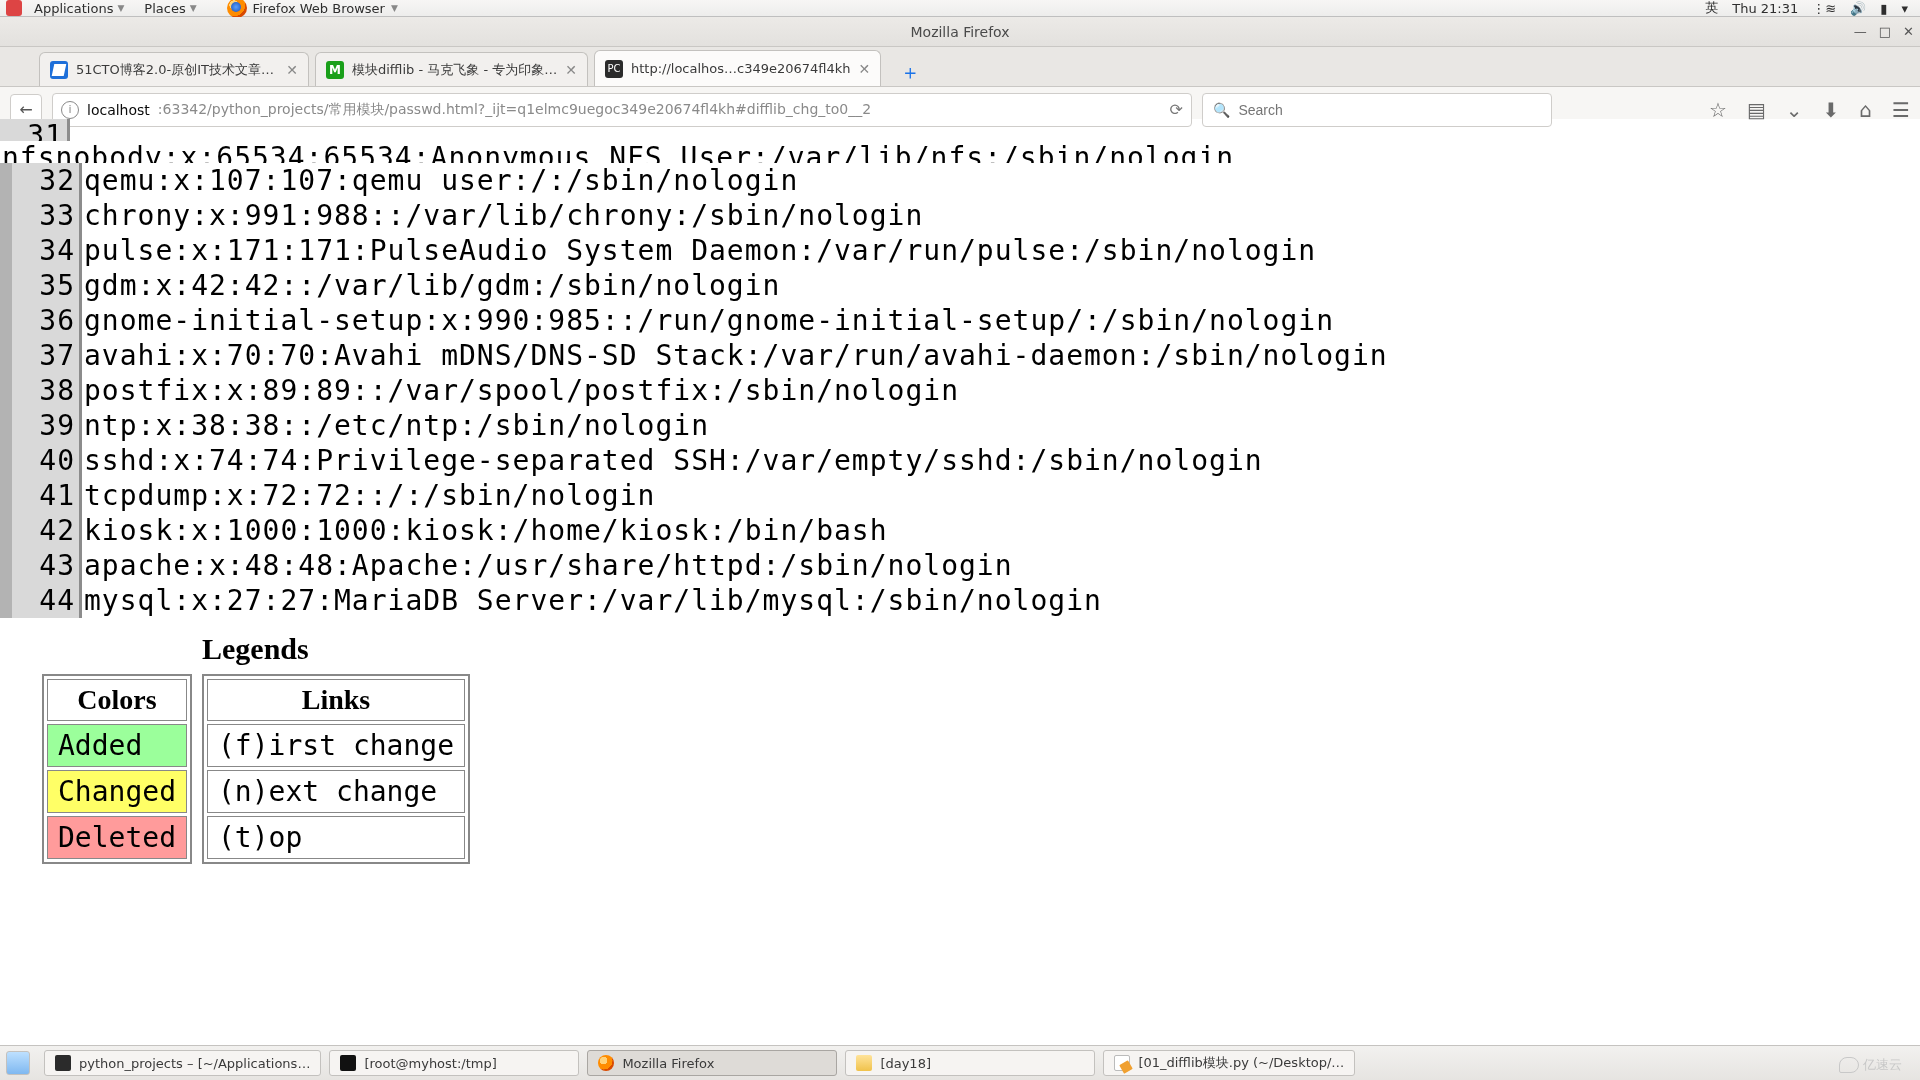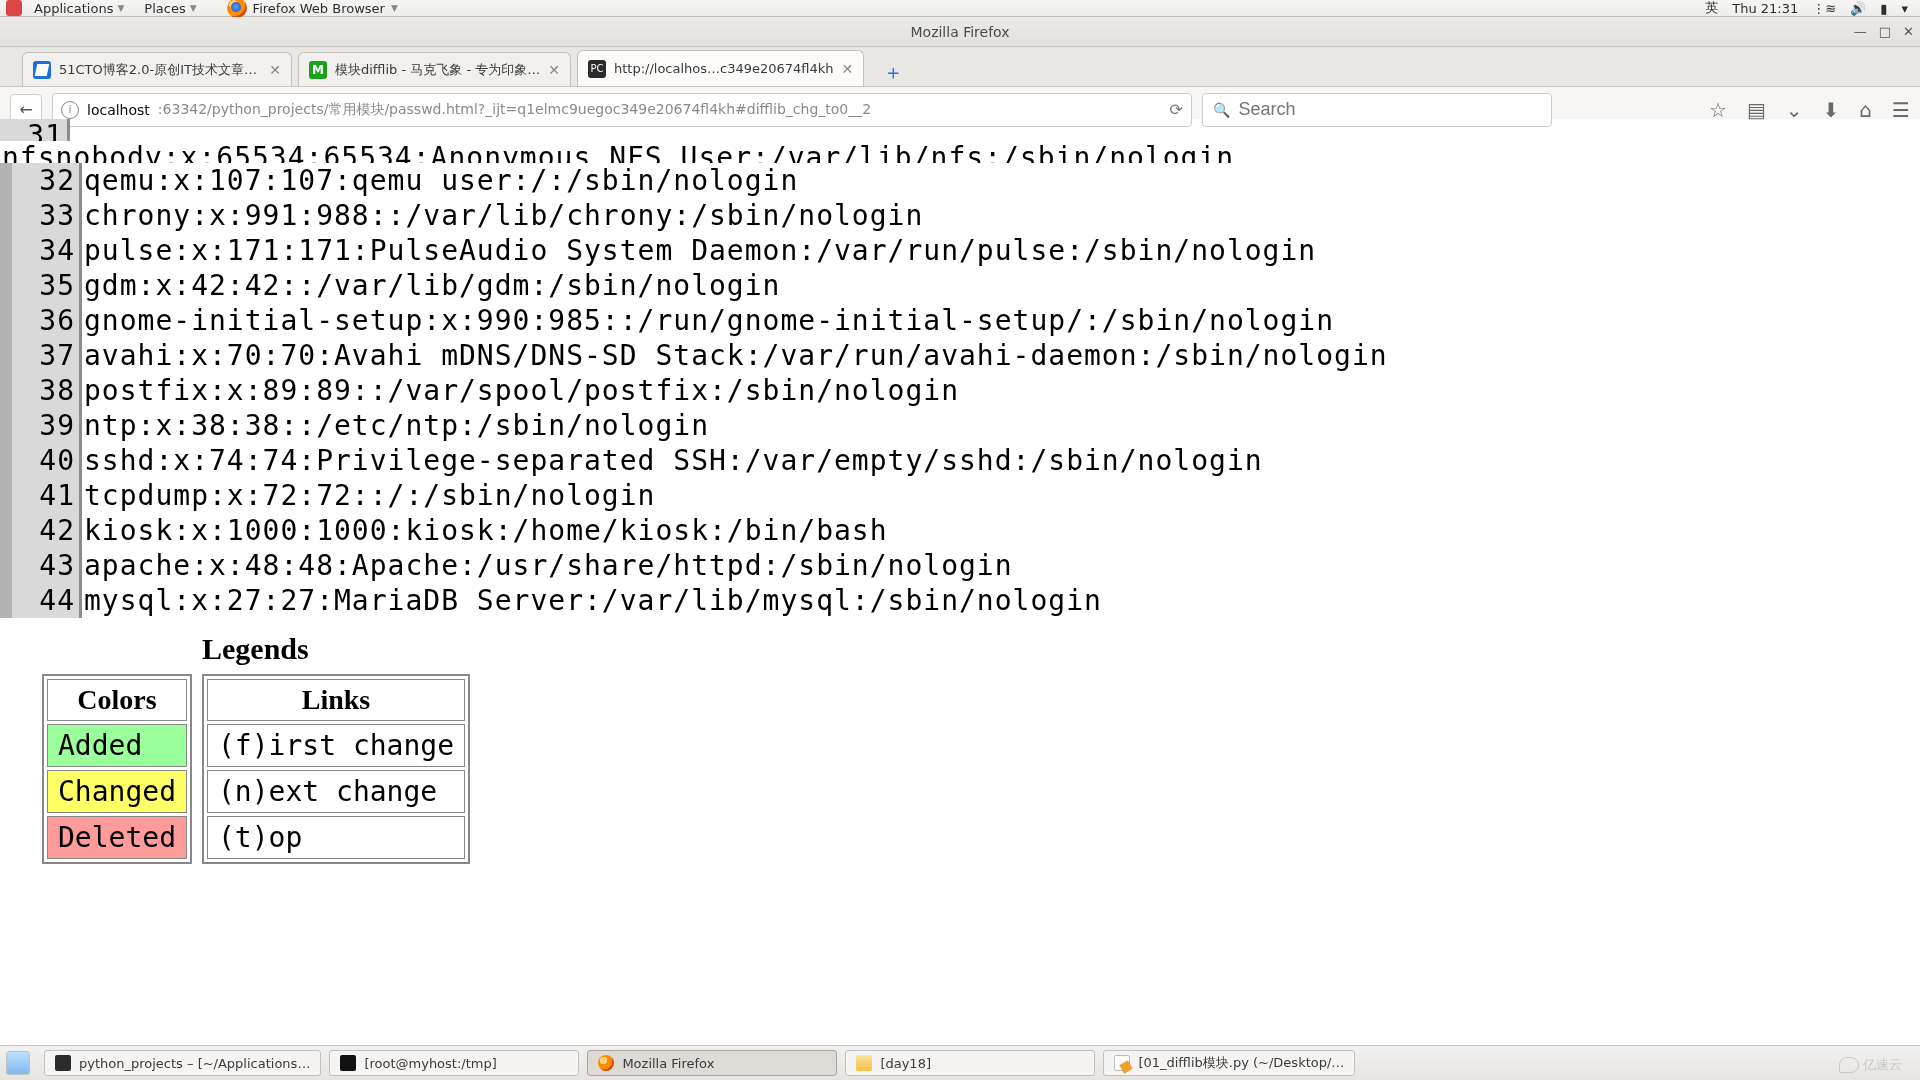--- a/index.html
+++ b/index.html
@@ -14,21 +14,21 @@
   .gnome-bar .tray { display:flex; align-items:center; gap:14px; padding-right:12px; }
   .gnome-bar .tray span { font-size:13px; }
   .ico { display:inline-block; }
   .ff-icon { width:20px; height:20px; border-radius:50%; background: radial-gradient(circle at 35% 35%, #ffd27a 0 25%, #ff8c00 26% 60%, #d94a00 61% 100%); position:relative; }
   .ff-icon::after{content:"";position:absolute;left:4px;top:4px;width:10px;height:10px;border-radius:50%;background:radial-gradient(circle,#5aa0ff,#1a4db3);}
   
   .titlebar { height:30px; background:linear-gradient(#eceae7,#e3e1de); border-bottom:1px solid #c9c7c4; display:flex; align-items:center; justify-content:center; position:relative; font-size:14px; color:#4a4a4a;}
   .titlebar .win-ctrl { position:absolute; right:6px; top:0; height:100%; display:flex; align-items:center; gap:12px; color:#555; font-size:13px;}
   .titlebar .win-ctrl span{cursor:pointer;}
   
-  .tabstrip { height:40px; background:#e9e7e4; border-bottom:1px solid #c9c7c4; display:flex; align-items:flex-end; padding-left:22px; gap:0;}
+  .tabstrip { height:40px; background:#e9e7e4; border-bottom:1px solid #c9c7c4; display:flex; align-items:flex-end; padding-left:39px; gap:0;}
   .tab { height:34px; min-width:270px; max-width:290px; background:#f2f0ee; border:1px solid #c3c1be; border-bottom:none; border-top-left-radius:6px; border-top-right-radius:6px; display:flex; align-items:center; padding:0 10px; gap:8px; font-size:13px; color:#3a3a3a; margin-right:6px; position:relative;}
   .tab.active { background:#fcfbfa; height:36px; }
   .tab .favicon { width:18px; height:18px; border-radius:3px; flex-shrink:0;}
   .tab .label { white-space:nowrap; overflow:hidden; text-overflow:ellipsis; flex:1;}
   .tab .close { color:#888; font-size:14px; cursor:pointer;}
   .fav-51 { background:#1e6fd9; position:relative;}
   .fav-51::after{content:"";position:absolute;left:3px;top:3px;width:12px;height:12px;background:#fff;transform:skewX(-12deg);}
   .fav-m { background:#1aa01a; color:#fff; font-weight:bold; font-size:12px; display:flex;align-items:center;justify-content:center;}
   .fav-py { background:#2b2b2b; color:#fff; font-size:10px; display:flex;align-items:center;justify-content:center;}
   .newtab { width:30px; height:28px; display:flex;align-items:center;justify-content:center; color:#1a73e8; font-size:20px; margin-left:8px; cursor:pointer;}
@@ -140,21 +140,21 @@
   <div class="nav-btn">←</div>
   <div class="urlbox">
     <span class="info">i</span>
     <span class="host">localhost</span>
     <span class="rest">:63342/python_projects/常用模块/passwd.html?_ijt=q1elmc9uegoc349e20674fl4kh#difflib_chg_to0__2</span>
     <span class="spacer"></span>
     <span class="reload">⟳</span>
   </div>
   <div class="searchbox">
     <span>🔍</span>
-    <input type="text" style="border: none; outline: none; flex: 1 1 0%; font-size: 18px;" placeholder="Search">
+    <input type="text" style="border: none; outline: none; flex: 1 1 0%; font-size: 14px;" placeholder="Search">
   </div>
   <div class="right-icons">
     <span>☆</span>
     <span>▤</span>
     <span>⌄</span>
     <span>⬇</span>
     <span>⌂</span>
     <span>☰</span>
   </div>
 </div>

